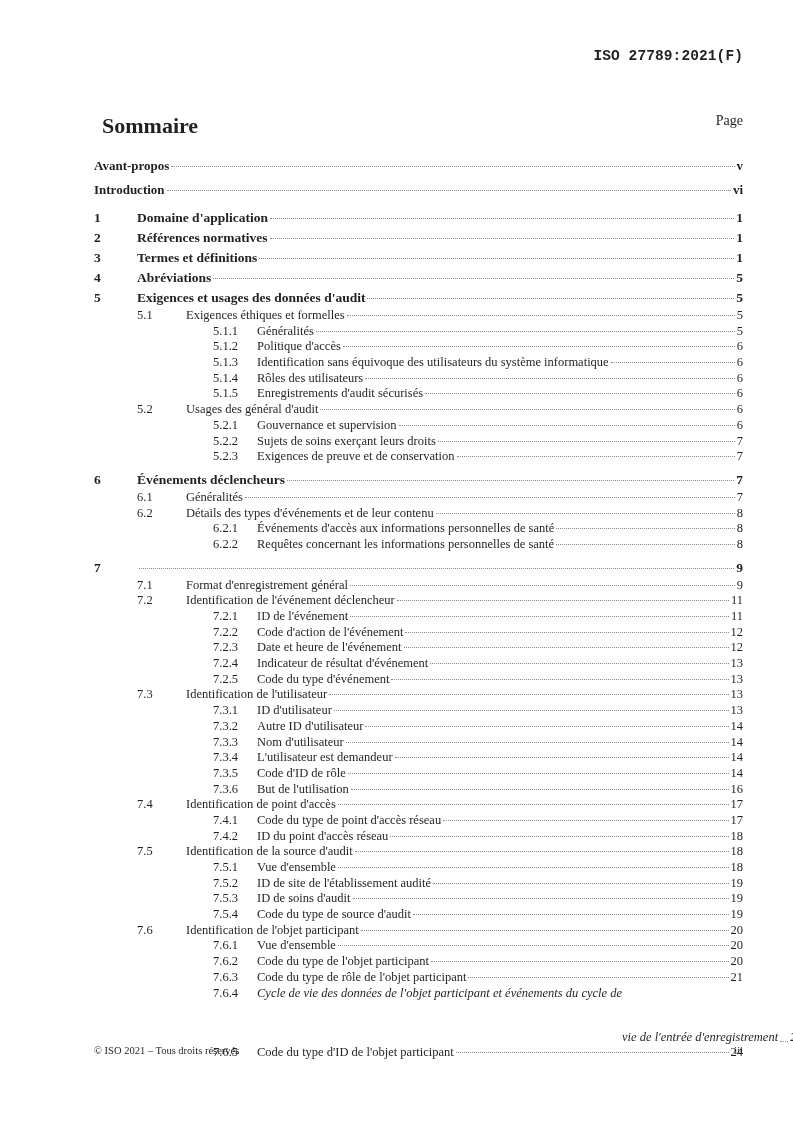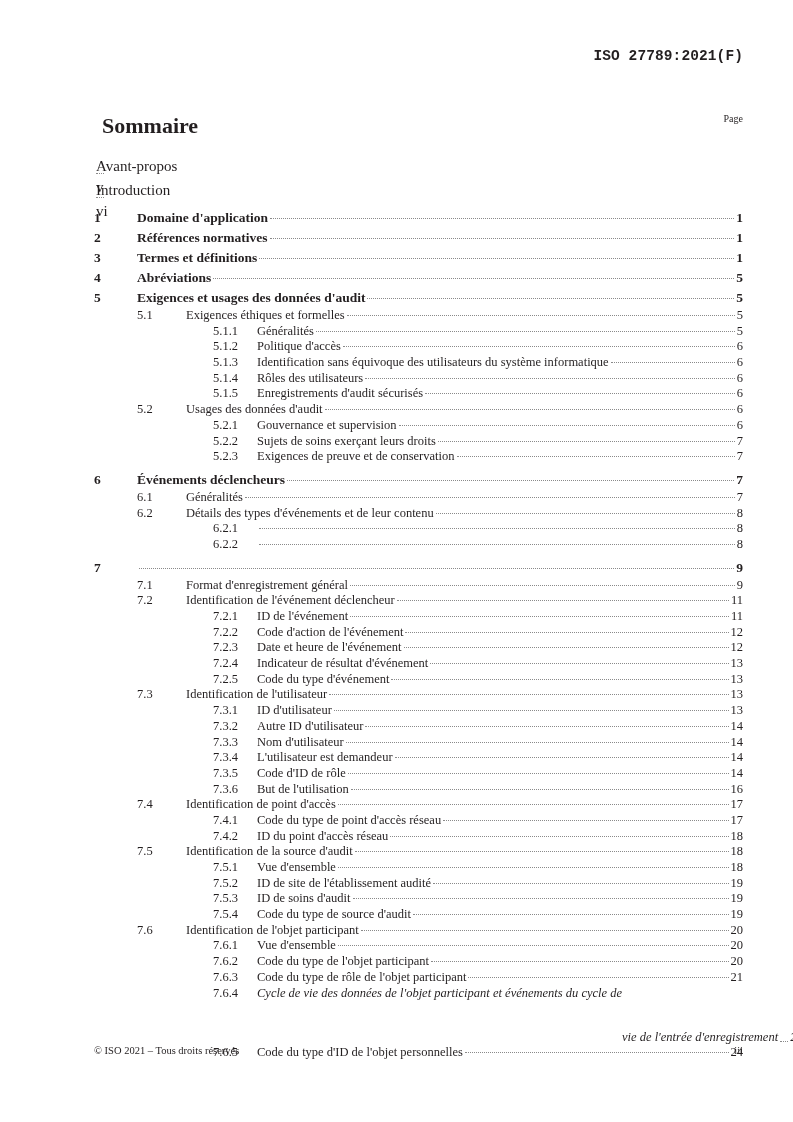--- a/index.html
+++ b/index.html
@@ -3,25 +3,25 @@
 <meta charset="utf-8">
 <style>
   html, body { margin: 0; padding: 0; background: #ffffff; }
   body { width: 793px; height: 1122px; position: relative; overflow: hidden;
          font-family: "DejaVu Serif", "Liberation Serif", serif; color: #231f20; }
   .doc-id { position: absolute; top: 48px; right: 50px; font-size: 14.5px; font-weight: bold;
             font-family: Liberation Mono, monospace; letter-spacing: 0.1px; }
   .title-row { position: absolute; top: 113px; left: 94px; right: 50px; display: flex;
                justify-content: space-between; align-items: flex-start; margin-left: 8px; }
   .title { font-size: 22px; font-weight: bold; font-family: "Liberation Serif", serif; }
-  .page-label { font-size: 10px; font-family: "Liberation Serif", serif; }
+  .page-label { font-size: 14px; font-family: "Liberation Serif", serif; }
   .toc { position: absolute; top: 156px; left: 94px; right: 50px; }
   .entry { position: relative; display: flex; align-items: baseline;
            font-family: "Liberation Serif", serif; }
-  .entry.l0 { font-size: 15px; font-weight: normal; height: 24px; line-height: 20px; flex-direction: column; }
+  .entry.l0 { font-size: 13px; font-weight: bold; height: 24px; line-height: 20px; }
   .entry.l1 { font-size: 13.5px; font-weight: bold; height: 20px; line-height: 20px; }
   .entry.l1.first { margin-top: 4px; }
   .entry.l1.gap { margin-top: 5px; }
   .entry.l2, .entry.l3 { font-size: 12.5px; height: 15.7px; line-height: 15.7px; }
   .num { display: inline-block; flex: none; }
   .l1 .num { width: 43px; }
   .l2 .num { width: 49px; margin-left: 43px; }
   .l3 .num { width: 44px; margin-left: 119px; }
   .txt { flex: none; white-space: nowrap; }
   .dots { flex: 1 1 auto; border-bottom: 1px dotted #8a8a8a; margin: 0 2px; height: 0;
@@ -117,21 +117,21 @@
         <span class="pg">6</span>
       </div>
       <div class="entry l3">
         <span class="num">5.1.5</span>
         <span class="txt">Enregistrements d'audit sécurisés</span>
         <span class="dots"></span>
         <span class="pg">6</span>
       </div>
       <div class="entry l2">
         <span class="num">5.2</span>
-        <span class="txt">Usages des données d'audit</span>
+        <span class="txt">Usages des général d'audit</span>
         <span class="dots"></span>
         <span class="pg">6</span>
       </div>
       <div class="entry l3">
         <span class="num">5.2.1</span>
         <span class="txt">Gouvernance et supervision</span>
         <span class="dots"></span>
         <span class="pg">6</span>
       </div>
       <div class="entry l3">
@@ -159,25 +159,27 @@
         <span class="pg">7</span>
       </div>
       <div class="entry l2">
         <span class="num">6.2</span>
         <span class="txt">Détails des types d'événements et de leur contenu</span>
         <span class="dots"></span>
         <span class="pg">8</span>
       </div>
       <div class="entry l3">
         <span class="num">6.2.1</span>
+        <span class="txt">Événements d'accès aux informations personnelles de santé</span>
         <span class="dots"></span>
         <span class="pg">8</span>
       </div>
       <div class="entry l3">
         <span class="num">6.2.2</span>
+        <span class="txt">Requêtes concernant les informations personnelles de santé</span>
         <span class="dots"></span>
         <span class="pg">8</span>
       </div>
       <div class="entry l1 gap">
         <span class="num">7</span>
         <span class="dots"></span>
         <span class="pg">9</span>
       </div>
       <div class="entry l2">
         <span class="num">7.1</span>
@@ -341,21 +343,21 @@
           <span class="line1">Cycle de vie des données de l'objet participant et événements du cycle de</span>
           <div class="line2">
             <span class="txt">vie de l'entrée d'enregistrement</span>
             <span class="dots"></span>
             <span class="pg">22</span>
           </div>
         </div>
       </div>
       <div class="entry l3">
         <span class="num">7.6.5</span>
-        <span class="txt">Code du type d'ID de l'objet personnelles</span>
+        <span class="txt">Code du type d'ID de l'objet participant</span>
         <span class="dots"></span>
         <span class="pg">24</span>
       </div>
     </div>
 </div>
 
 <div class="footer">
   <span>© ISO 2021 – Tous droits réservés</span>
   <span>iii</span>
 </div>

